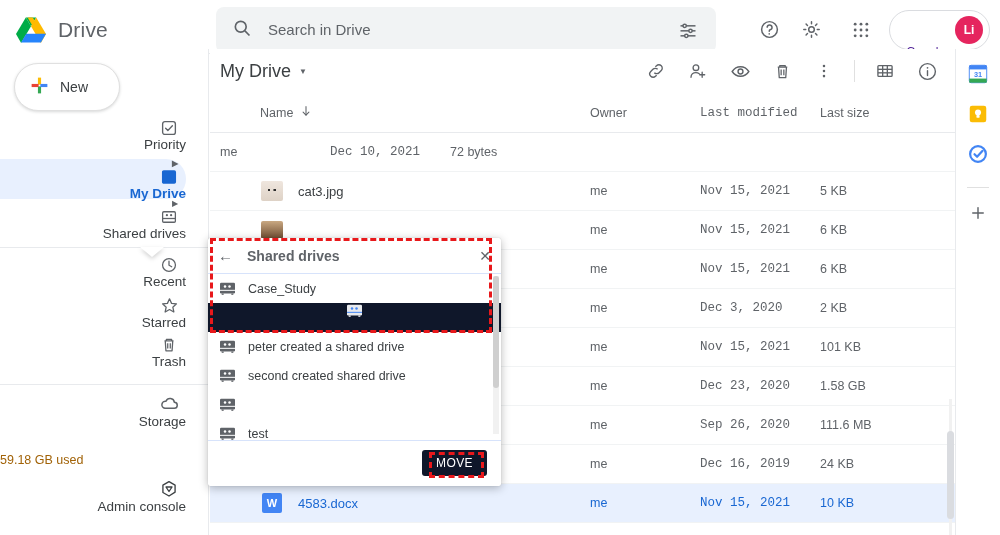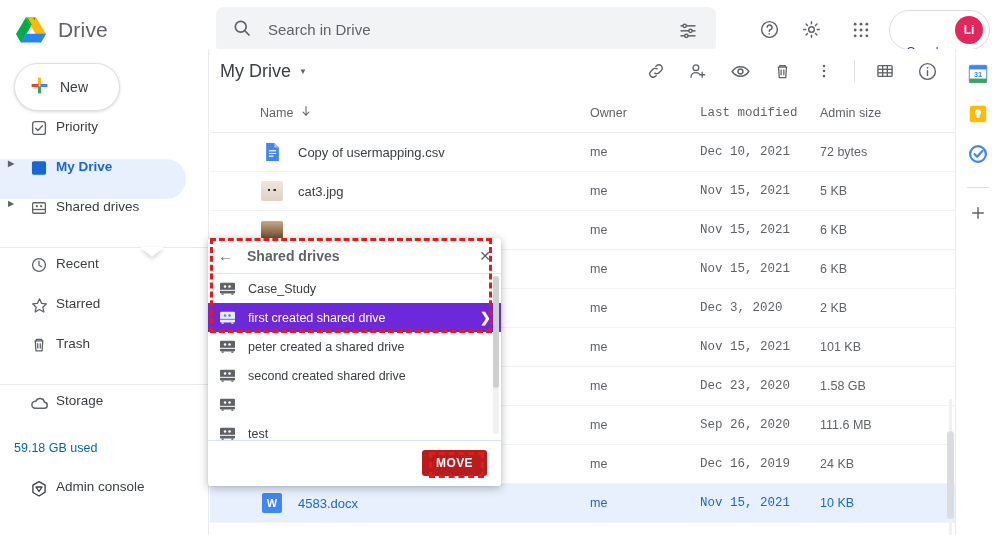--- a/index.html
+++ b/index.html
@@ -56,31 +56,31 @@
     background:#fff; border-right:1px solid #e8eaed;
   }
   #newbtn {
     margin:14px 0 8px 14px; width:106px; height:48px; border-radius:24px;
     border:1px solid #e0e0e0; background:#fff;
     box-shadow:0 1px 3px rgba(60,64,67,.2);
     display:flex;align-items:center;gap:10px;padding-left:14px;
     font-size:14px;color:#3c4043;
   }
   .navitem {
-    height:40px; display:flex; align-items:flex-start;
+    height:40px; display:flex; align-items:flex-end;
     border-radius:0 20px 20px 0; margin-right:22px;
-    font-size:13.5px; color:#3c4043; position:relative;
+    font-size:13.5px; color:#3c4043; position:relative;flex-direction:column;
   }
   .navitem .arrow { width:22px; text-align:center; font-size:8px; color:#5f6368; }
   .navitem .noarrow { width:22px; }
   .navitem .nicon { width:34px; display:flex; align-items:center; justify-content:center; }
   .navitem.active { background:#e8f0fe; color:#1967d2; font-weight:bold; }
   .navitem.active .nicon svg { stroke:#1967d2; fill:#1967d2; }
   .navdivider { height:1px; background:#e8eaed; margin:8px 0 8px 0; }
-  #storagetext { font-size:12.5px; color:#0369a1; padding-left:14px; margin-top:8px; }
+  #storagetext { font-size:12.5px; color:#a16207; padding-left:0; margin-top:20px; }
   #adminconsole { position:absolute; bottom:16px; left:0; width:100%; }
 
   
   #main { position:absolute; left:210px; top:49px; width:745px; height:486px; background:#fff; }
   #crumbbar { height:44px; display:flex; align-items:center; padding:0 8px 0 10px; }
   #crumb { font-size:18px; color:#3c4043; display:flex; align-items:center; gap:8px; }
   #crumb .caret { font-size:8px; color:#5f6368; }
   #toolbar { margin-left:auto; display:flex; align-items:center; gap:2px; }
   .tbsep { width:1px; height:22px; background:#e0e0e0; margin:0 8px; }
 
@@ -143,29 +143,29 @@
     border-bottom:1px solid #d7e3fb;
   }
   #dlghead .title { font-size:14px; font-weight:bold; color:#5f6368; flex:1; }
   #dlghead .bk { font-size:15px; color:#5f6368; }
   #dlghead .cls { font-size:14px; color:#5f6368; }
   #dlglist { height:167px; overflow:hidden; position:relative; border-bottom:1px solid #d7e3fb; }
   .drow {
     height:29px; display:flex; align-items:center; gap:12px; padding:0 10px;
     font-size:12.5px; color:#3c4043;
   }
-  .drow.hl { background:#6d28d9; color:#fff; }
+  .drow.hl { background:#0f172a; color:#fff;flex-direction:column; }
   .drow .chev { margin-left:auto; font-size:13px; font-weight:bold; color:#fff; }
   .dicon { width:18px;height:16px;display:flex;align-items:center;justify-content:center; }
   #dlgscroll { position:absolute; right:2px; top:2px; width:6px; height:158px; background:#f1f1f1; }
   #dlgscroll .th { position:absolute; left:0; top:0; width:6px; height:112px; background:#cfcfcf; border-radius:3px; }
   #dlgfoot { height:44px; display:flex; align-items:center; justify-content:flex-end; padding-right:14px; }
   #movebtn {
-    background:#b91c1c; color:#fff; border:0; border-radius:3px;
-    height:26px; padding:0 14px; font-size:12px; font-weight:bold;
+    background:#0f172a; color:#fff; border:0; border-radius:3px;
+    height:26px; padding:0 14px; font-size:12px; font-weight:normal;
     font-family:"Liberation Sans", sans-serif; letter-spacing:.4px;
   }
   #dlgtail {
     position:absolute; left:140px; top:247px; width:0;height:0;
     border-left:12px solid transparent; border-right:12px solid transparent;
     border-top:10px solid #fff;
     filter:drop-shadow(0 2px 2px rgba(0,0,0,.18));
   }
 
   
@@ -422,38 +422,26 @@
       <span>Name</span>
       <span>
         <svg width="14" height="14" viewBox="0 0 24 24" fill="none" stroke="#5f6368" stroke-width="1.8">
           <line x1="12" y1="4.5" x2="12" y2="19" stroke-linecap="round"></line>
           <path d="M7 14l5 5 5-5" stroke-linecap="round" stroke-linejoin="round"></path>
         </svg>
       </span>
     </div>
     <div class="col-owner">Owner</div>
     <div class="col-mod">Last modified</div>
-    <div class="col-size">Admin size</div>
+    <div class="col-size">Last size</div>
   </div>
 
   <div id="filelist">
 
     <div class="frow">
-      <div class="col-name">
-        <span class="ficon">
-          <svg width="17" height="20" viewBox="0 0 18 22">
-            <path d="M2 1h9l5 5v15H2z" fill="#4285f4"></path>
-            <path d="M11 1l5 5h-5z" fill="#a1c2fa"></path>
-            <rect x="5" y="9" width="8" height="1.3" fill="#fff"></rect>
-            <rect x="5" y="12" width="8" height="1.3" fill="#fff"></rect>
-            <rect x="5" y="15" width="5" height="1.3" fill="#fff"></rect>
-          </svg>
-        </span>
-        <span class="fname">Copy of usermapping.csv</span>
-      </div>
       <div class="col-owner">me</div>
       <div class="col-mod">Dec 10, 2021</div>
       <div class="col-size">72 bytes</div>
     </div>
 
     <div class="frow">
       <div class="col-name">
         <span class="ficon">
             <span class="thumb-cat"></span>
           </span>

